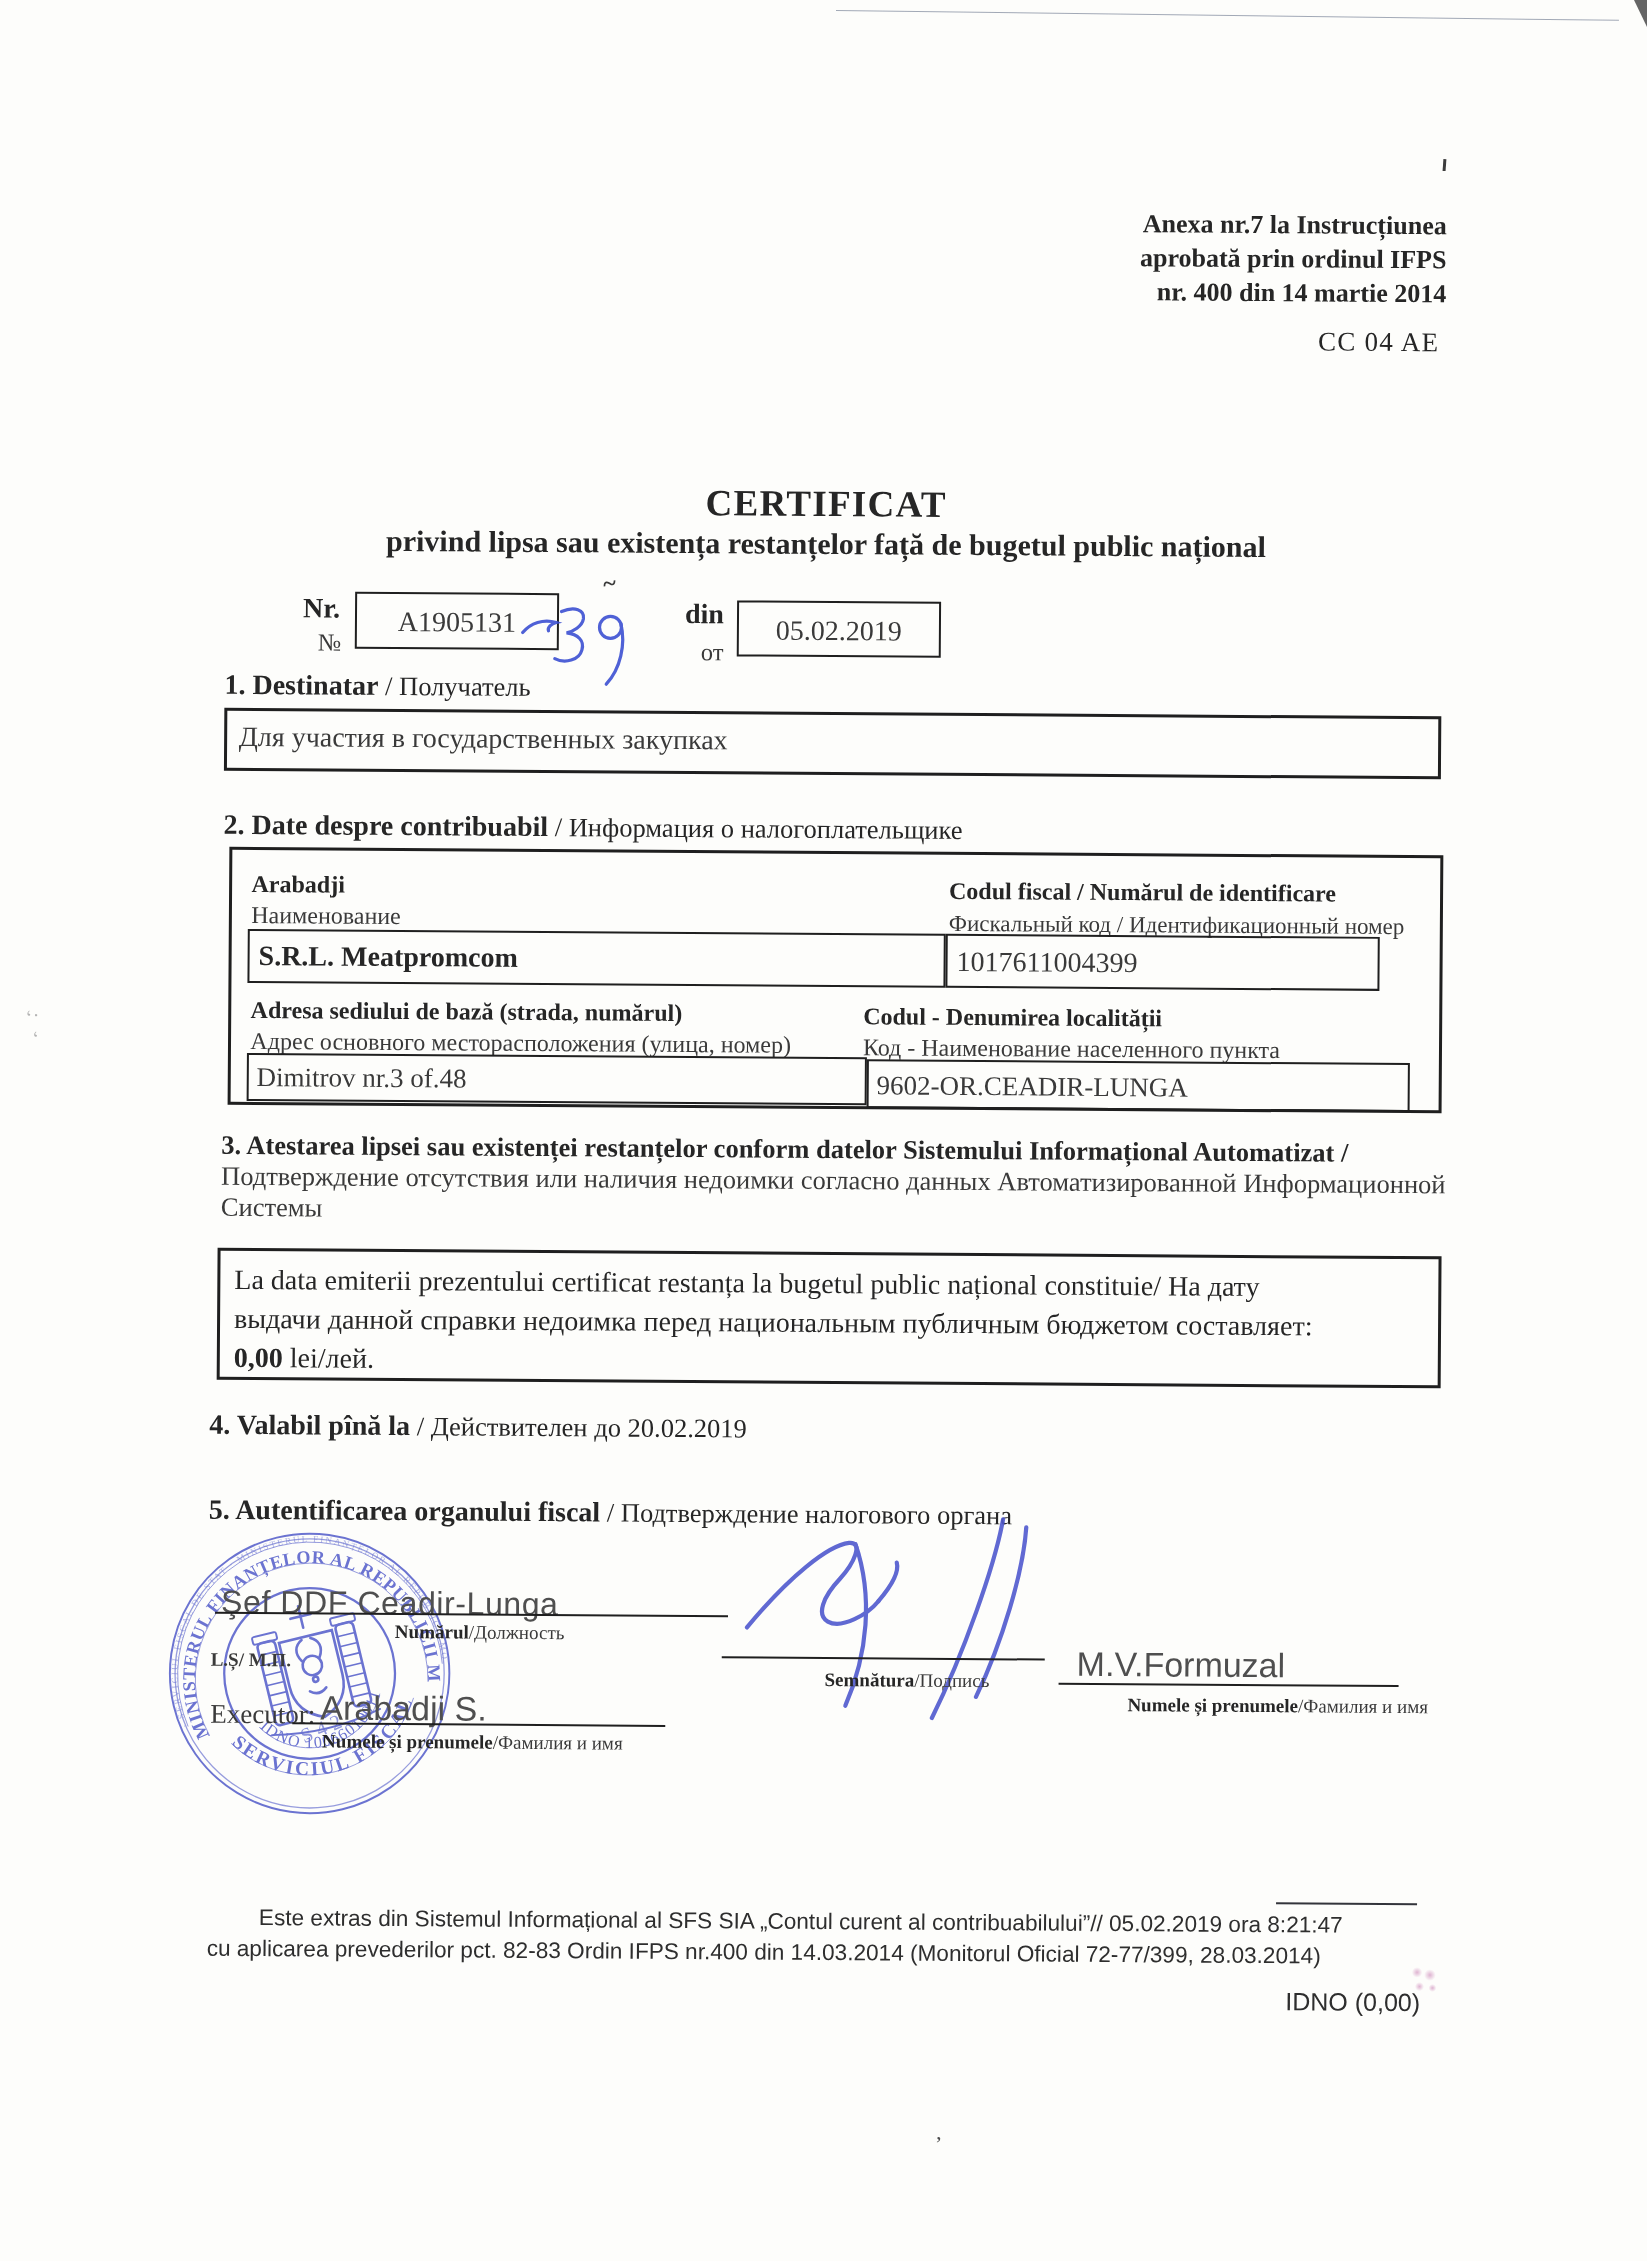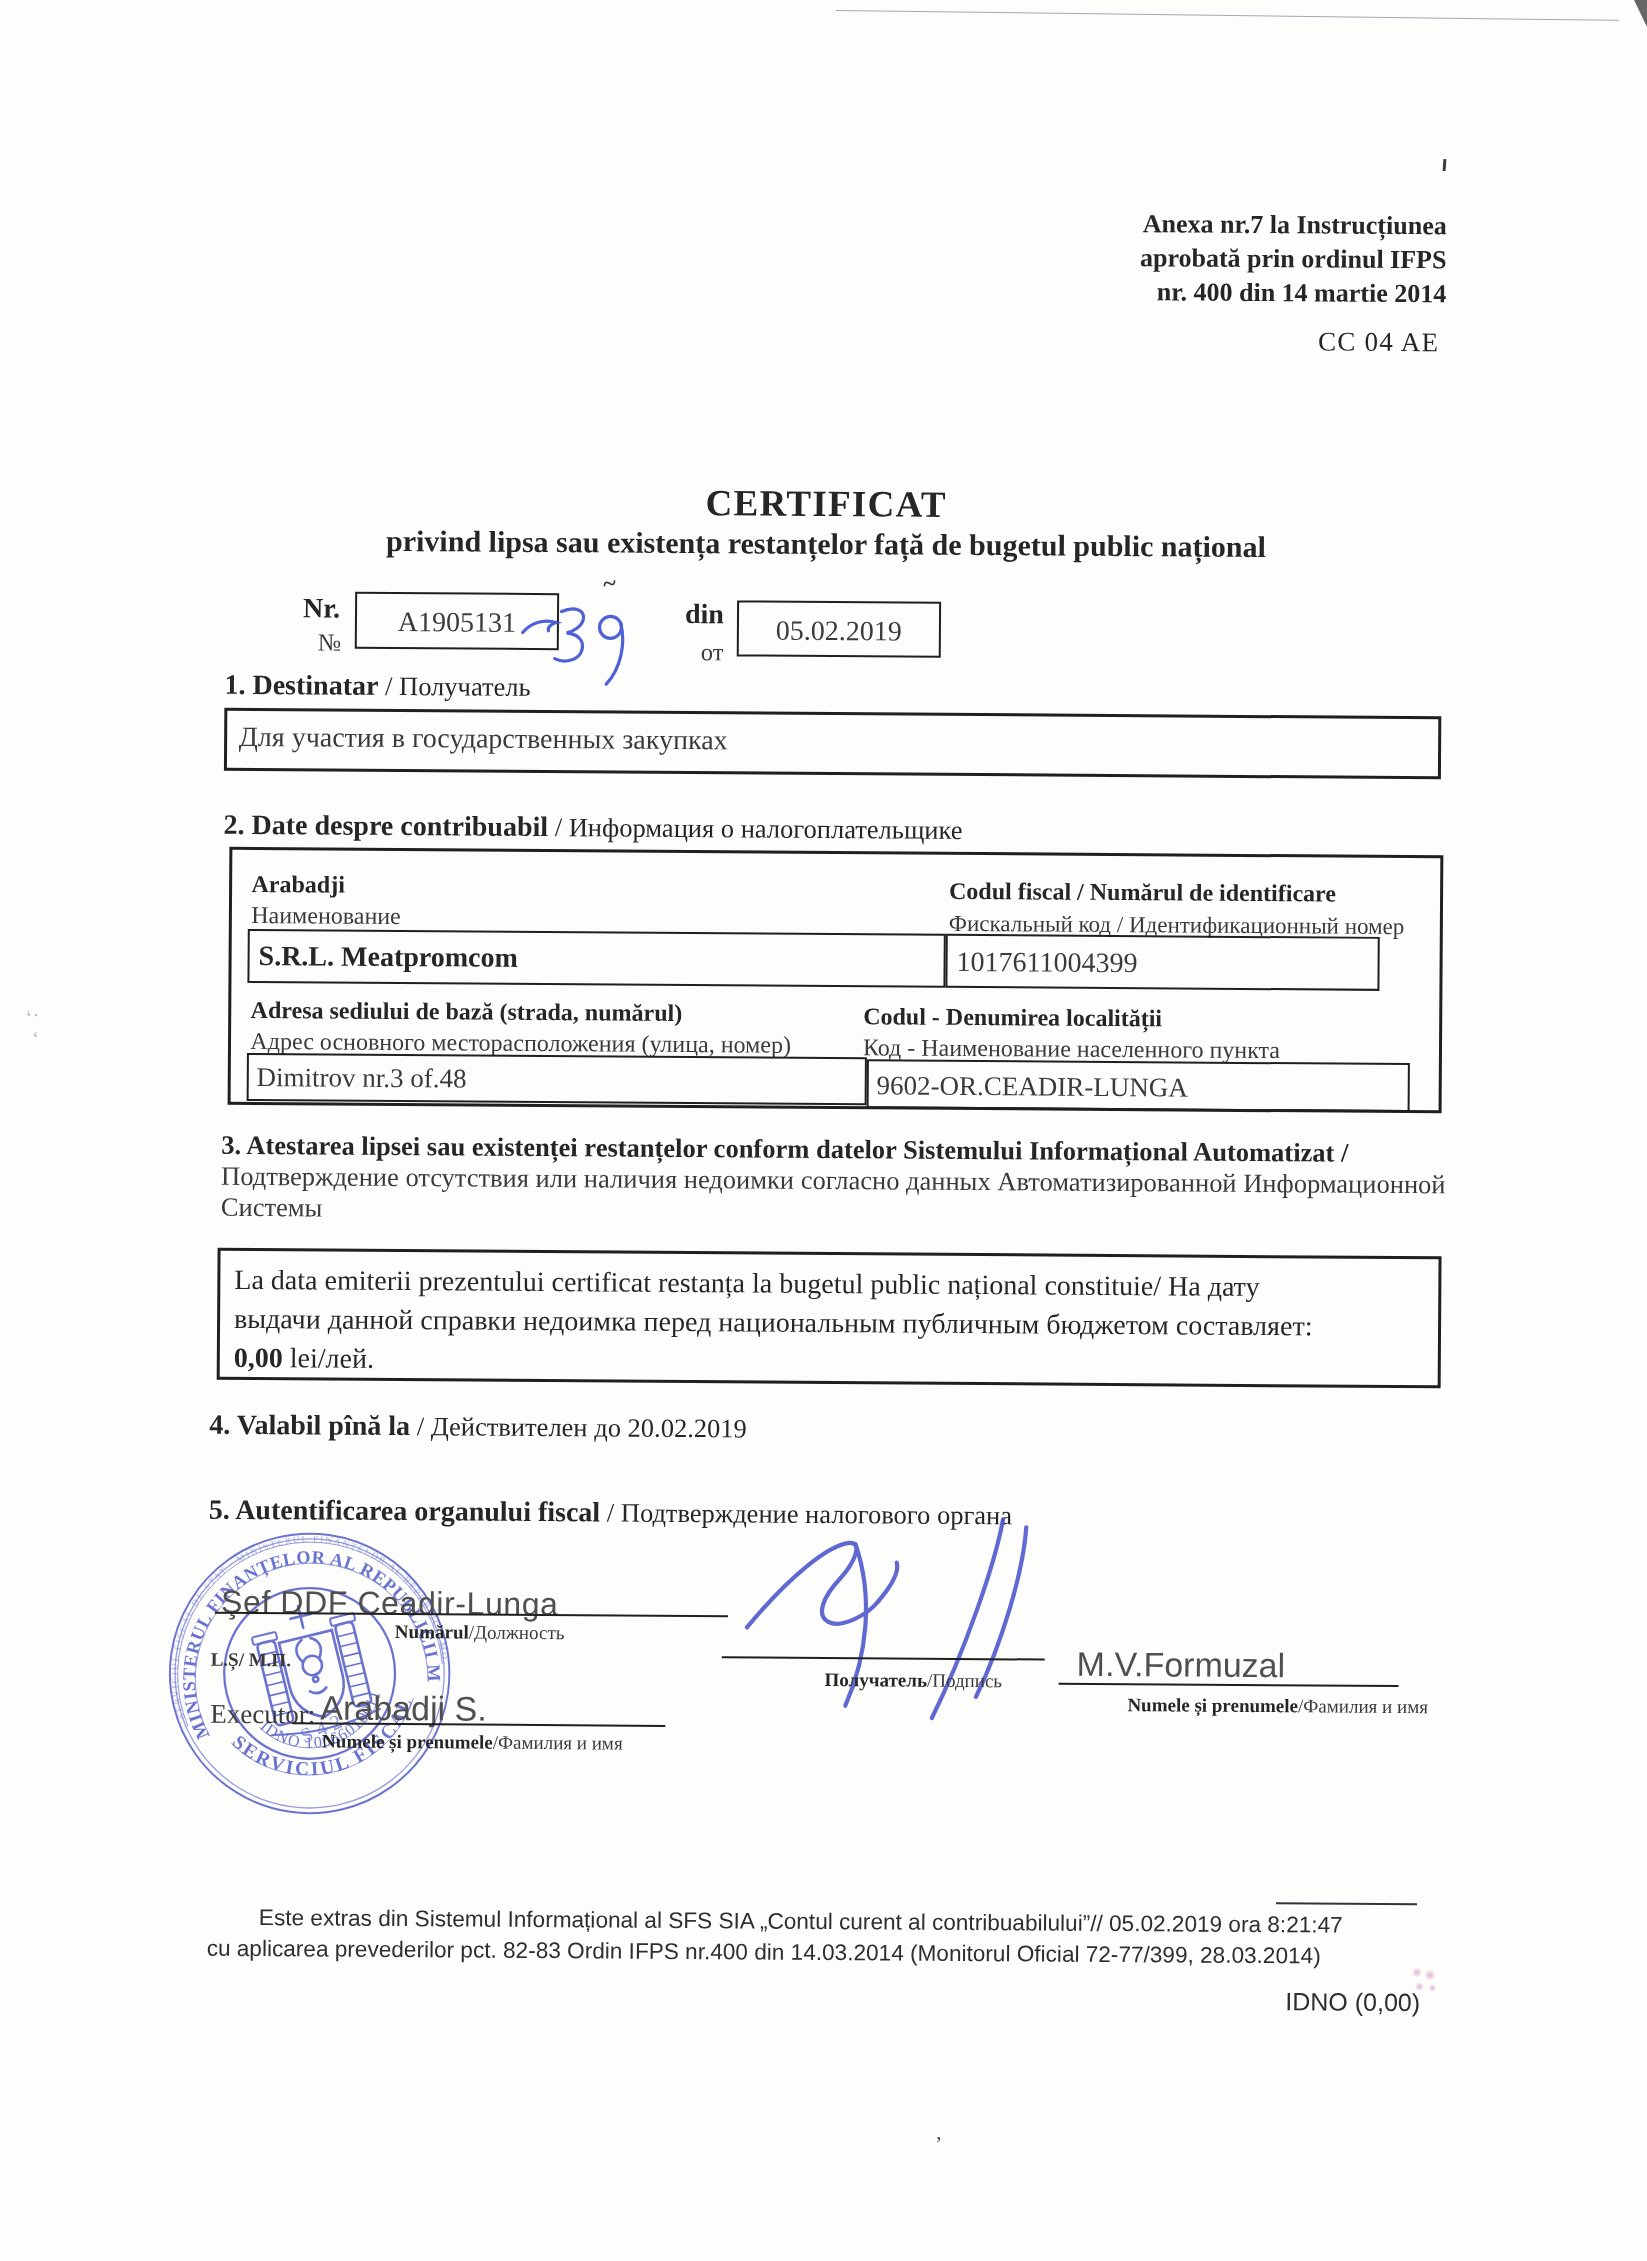--- a/index.html
+++ b/index.html
@@ -170,21 +170,21 @@
     <g fill="none" stroke="#5059ce" stroke-width="6.5" stroke-linecap="round" opacity="0.9">
       <path d="M 65,190 C 130,110 190,62 222,58 C 245,56 230,90 208,114 C 182,142 172,170 190,180 C 212,192 252,168 268,148"></path>
       <path d="M 268,148 C 290,122 300,102 296,88"></path>
       <path d="M 460,20 C 448,90 400,230 352,328"></path>
       <path d="M 496,32 C 492,100 460,210 420,295"></path>
       <path d="M 232,60 C 260,140 252,230 218,310"></path>
     </g>
   </svg>
   <div class="abs rule" style="left:727px;top:1657px;width:323px;"></div>
   <div class="abs small-lbl nowrap" style="left:830px;top:1669px;">
-    <span class="b">Получатель</span><span class="ru" style="color:var(--ink-soft);">/Подпись</span>
+    <span class="b">Semnătura</span><span class="ru" style="color:var(--ink-soft);">/Подпись</span>
   </div>
 
   <div class="abs laser nowrap" style="left:1082px;top:1643px;font-size:34px;">M.V.Formuzal</div>
   <div class="abs rule" style="left:1064px;top:1681px;width:340px;"></div>
   <div class="abs small-lbl nowrap" style="left:1133px;top:1692px;">
     <span class="b">Numele și prenumele</span><span class="ru" style="color:var(--ink-soft);">/Фамилия и имя</span>
   </div>
 
   <div class="abs nowrap" style="left:216px;top:1653px;font-size:19px;font-weight:bold;color:var(--ink-soft);">L.Ș/ М.П.</div>
 

